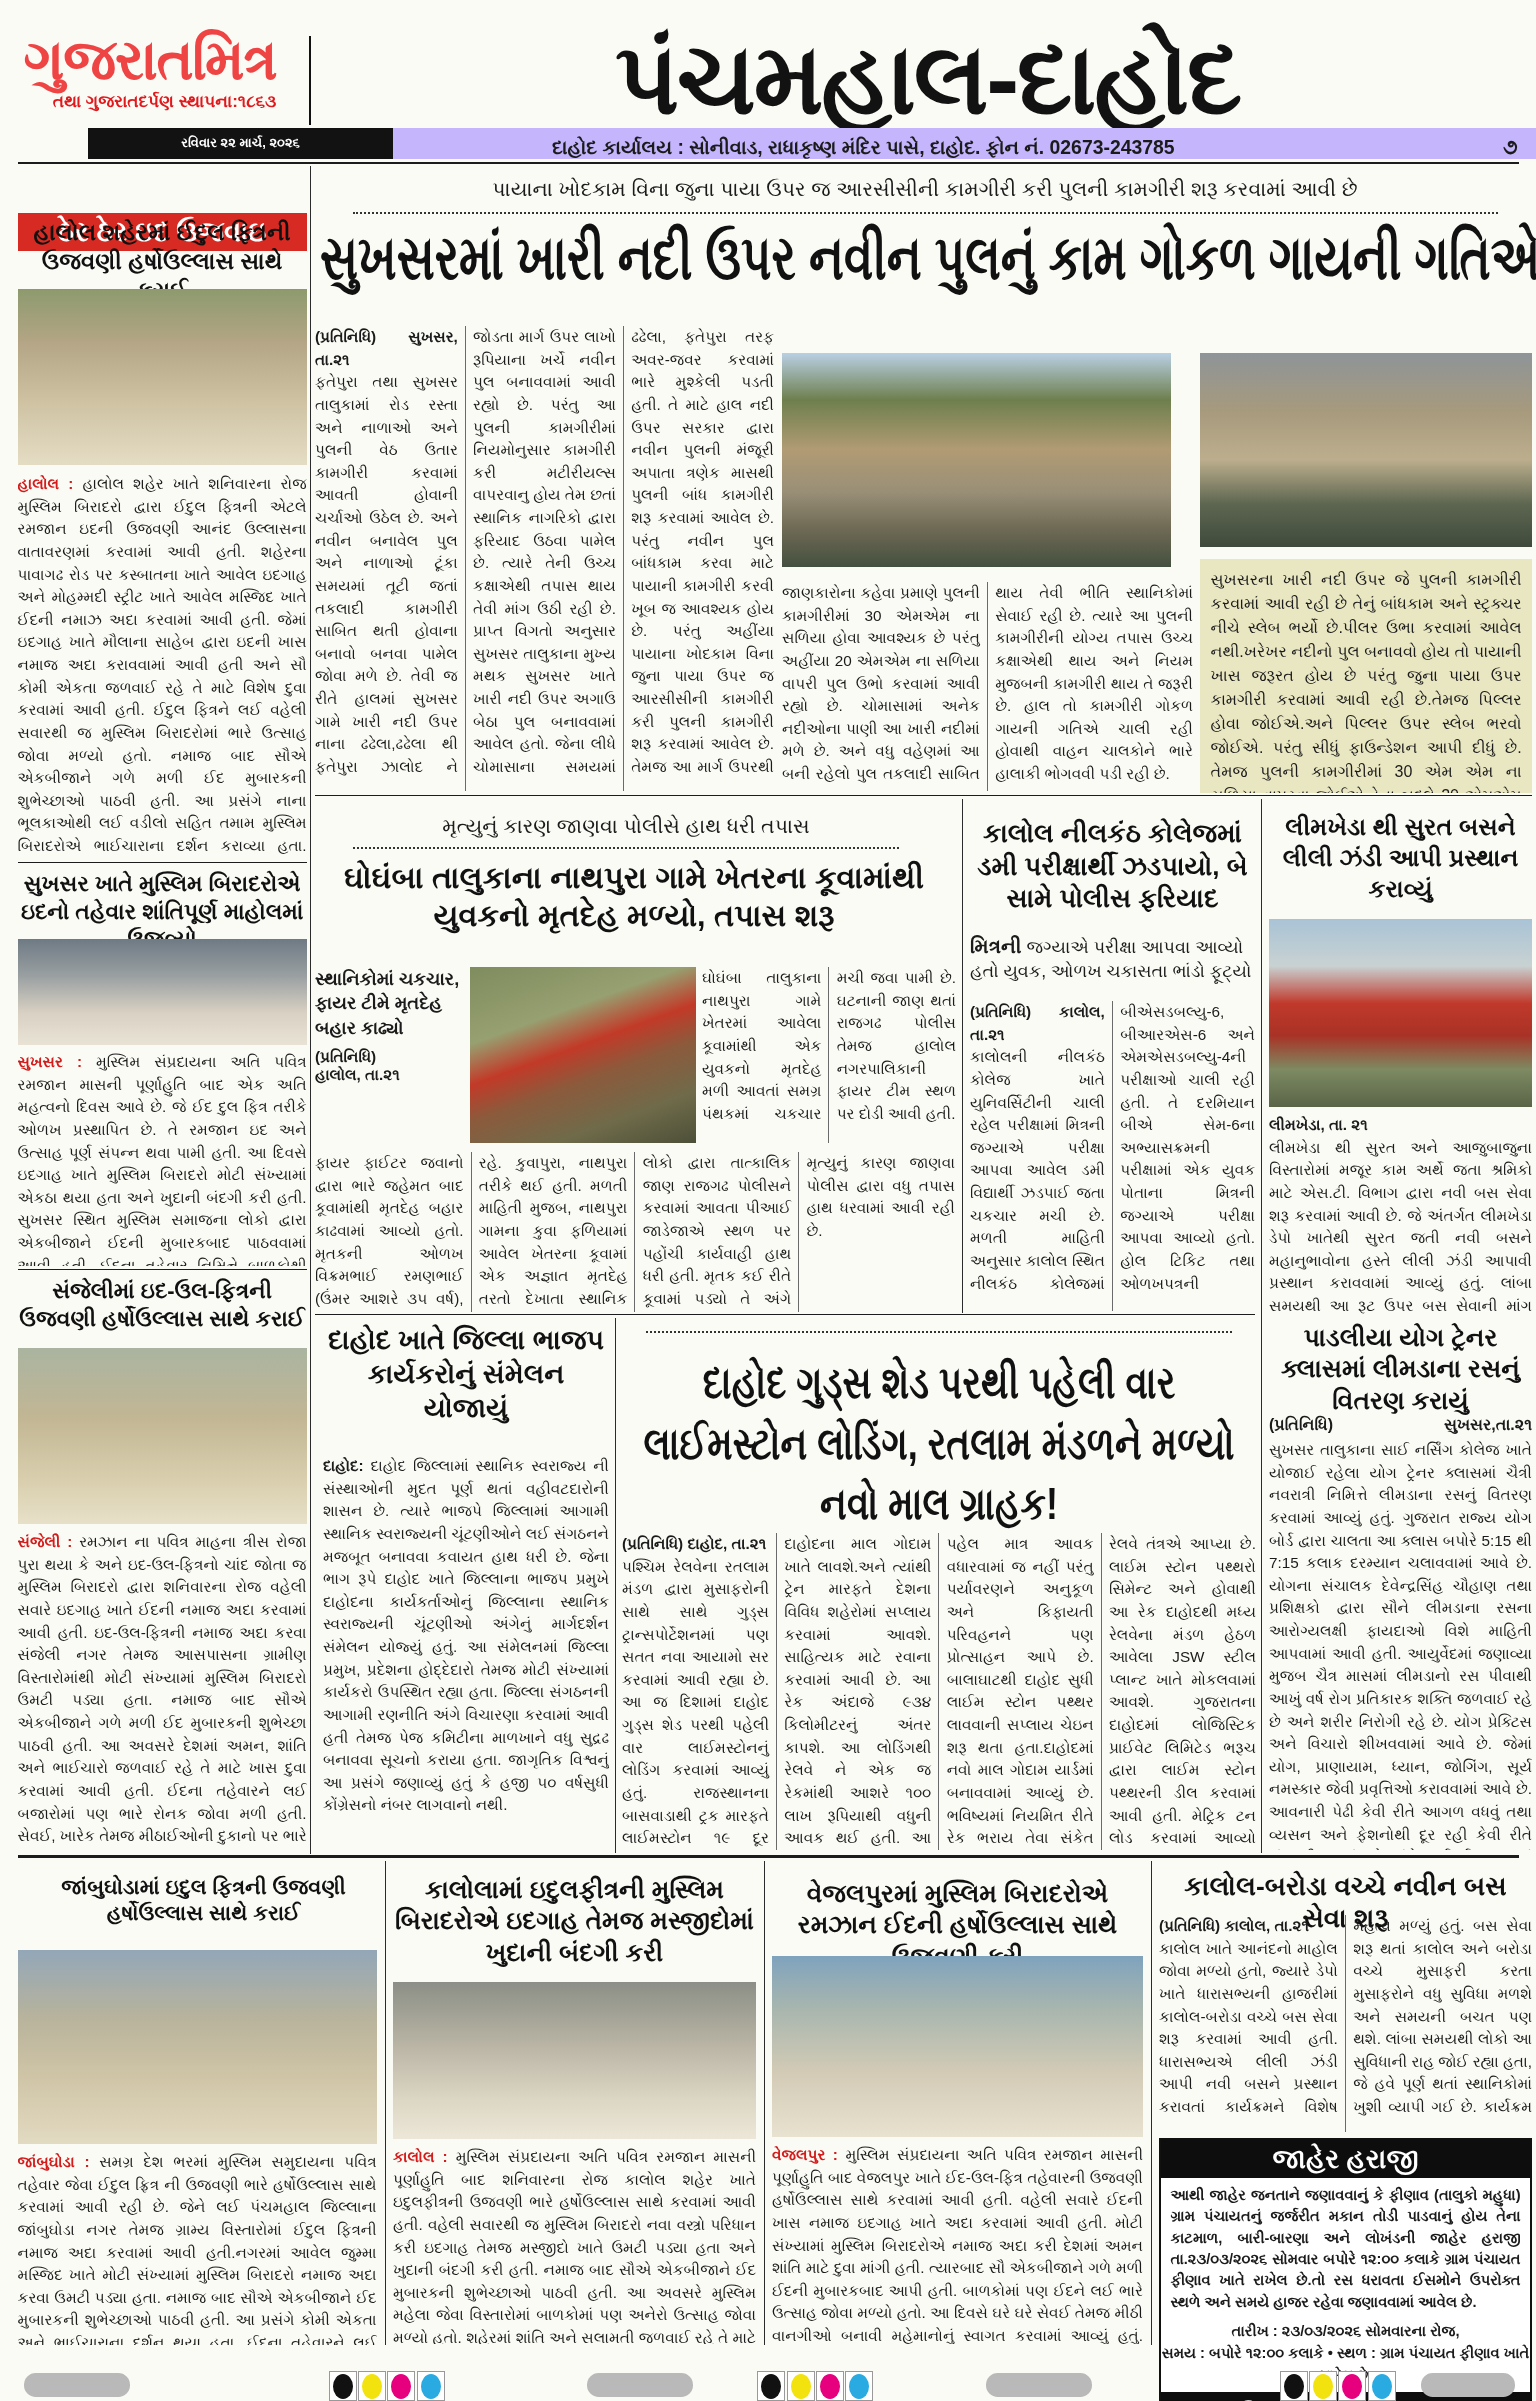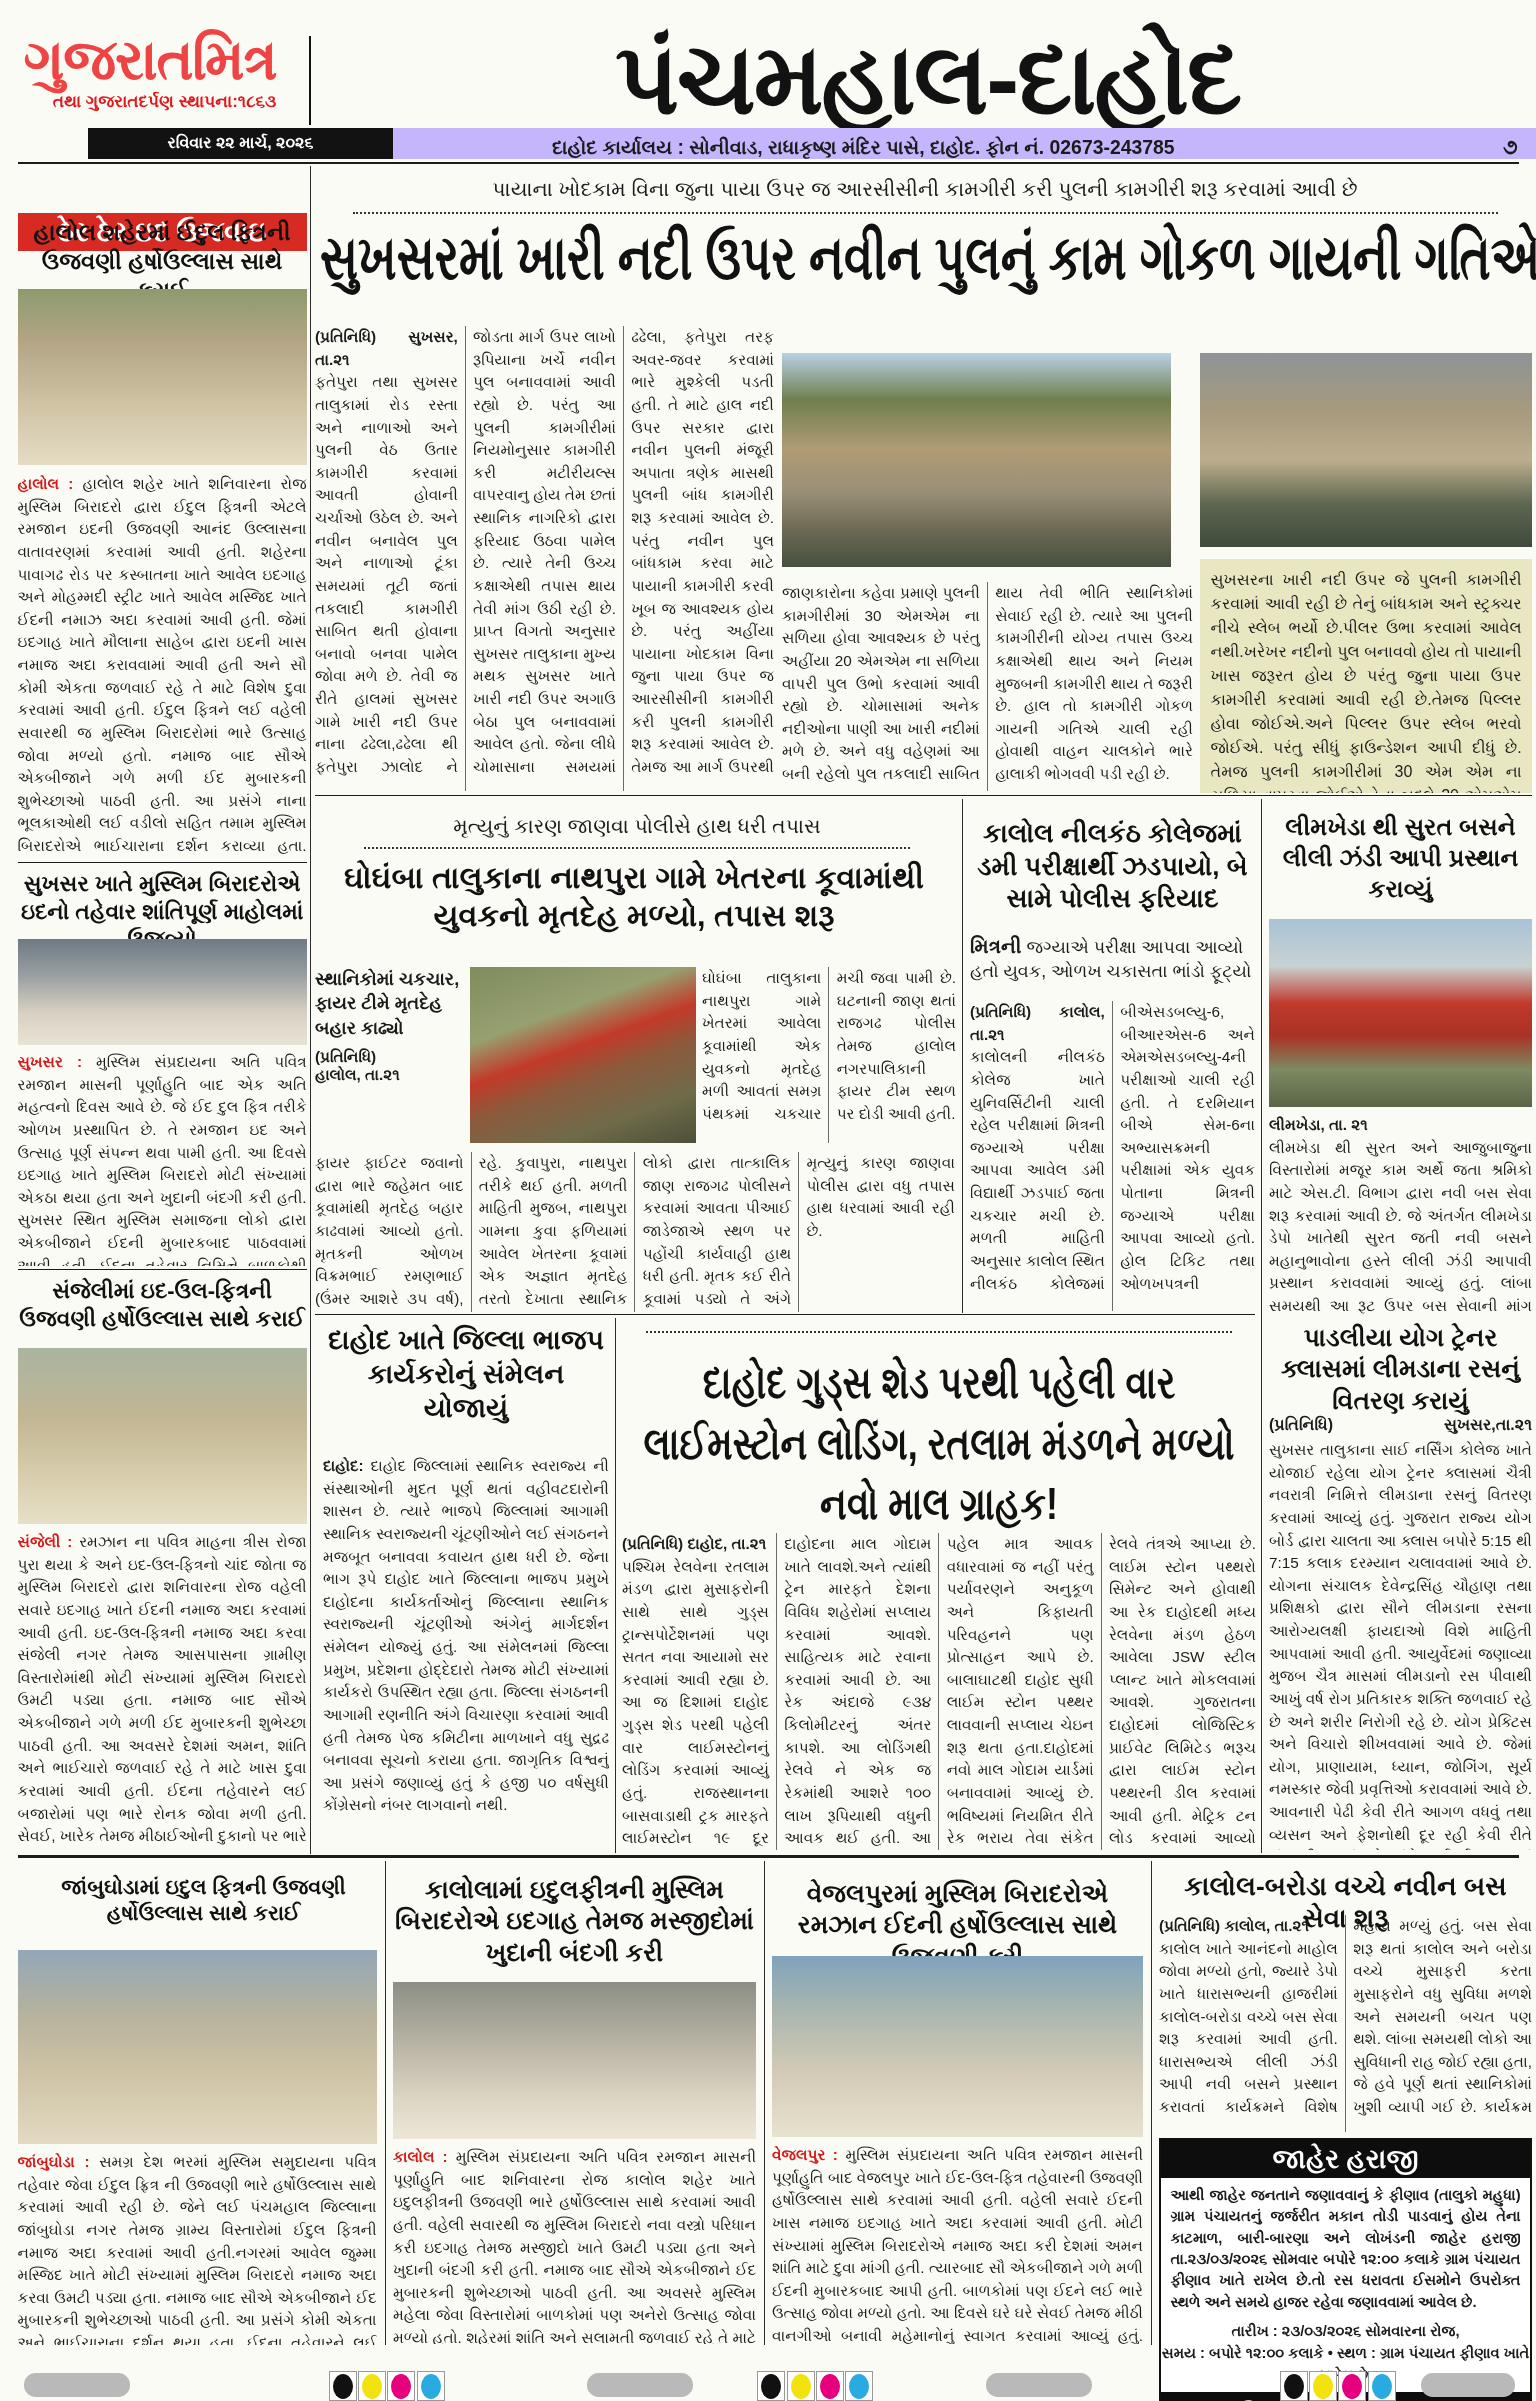--- a/index.html
+++ b/index.html
@@ -37,21 +37,21 @@
 <body>
 
 <div class="abs" style="left:23.5px;top:32px;width:282px;height:97px;">
   <div style="color:#ef4444;font-weight:bold;font-size:56px;line-height:1.0;letter-spacing:-1.2px;">ગુજરાતમિત્ર</div>
   <div style="color:#e0191d;font-weight:bold;font-size:17px;margin-top:3.5px;text-align:center;">તથા ગુજરાતદર્પણ સ્થાપના:૧૮૬૩</div>
 </div>
 <div class="abs" style="left:309px;top:36px;width:2.3px;height:89px;background:#111;"></div>
 <div class="abs" style="left:329px;top:22px;width:1197px;height:106px;font-size:99px;font-weight:800;text-align:center;color:#121212;letter-spacing:-2.3px;">પંચમહાલ-દાહોદ</div>
 
 <div class="abs" style="left:88px;top:128px;width:305px;height:30.5px;background:#121212;color:#fff;display:flex;align-items:center;justify-content:center;">
-  <span style="font-weight:bold;font-size:16px;">રવિવાર ૨૨ માર્ચ, ૨૦૨૬</span>
+  <span style="font-weight:bold;font-size:13px;">રવિવાર ૨૨ માર્ચ, ૨૦૨૬</span>
 </div>
 <div class="abs" style="left:393px;top:128px;width:1112px;height:30.5px;background:#c4b5fd;display:flex;align-items:flex-end;padding-left:36px;">
   <span style="font-weight:bold;font-size:19.4px;margin-left:123px;">દાહોદ કાર્યાલય : સોનીવાડ, રાધાકૃષ્ણ મંદિર પાસે, દાહોદ. ફોન નં. 02673-243785</span>
   <span style="font-weight:bold;font-size:21px;margin-left:auto;margin-right:23.5px;">૭</span>
 </div>
 <div class="hline" style="left:17.6px;top:162px;width:1501px;"></div>
 
 <div class="abs" style="left:17.6px;top:171px;width:289px;height:38px;background:#d62a22;display:flex;align-items:center;justify-content:center;margin-top:42px;">
   <span style="color:#fff;font-weight:bold;font-size:28px;">ઠેર ઠેર ઇદ ઉજવાઇ</span>
 </div>
@@ -104,21 +104,21 @@
   <span>જાણકારોના કહેવા પ્રમાણે પુલની કામગીરીમાં 30 એમએમ ના સળિયા હોવા આવશ્યક છે પરંતુ અહીંયા 20 એમએમ ના સળિયા વાપરી પુલ ઉભો કરવામાં આવી રહ્યો છે. ચોમાસામાં અનેક નદીઓના પાણી આ ખારી નદીમાં મળે છે. અને વધુ વહેણમાં આ બની રહેલો પુલ તકલાદી સાબિત થાય તેવી ભીતિ સ્થાનિકોમાં સેવાઈ રહી છે. ત્યારે આ પુલની કામગીરીની યોગ્ય તપાસ ઉચ્ચ કક્ષાએથી થાય અને નિયમ મુજબની કામગીરી થાય તે જરૂરી છે. હાલ તો કામગીરી ગોકળ ગાયની ગતિએ ચાલી રહી હોવાથી વાહન ચાલકોને ભારે હાલાકી ભોગવવી પડી રહી છે.</span>
 </div>
 
 <div class="abs caption-box" style="left:1200px;top:559px;width:311px;height:215px;">
   <span>સુખસરના ખારી નદી ઉપર જે પુલની કામગીરી કરવામાં આવી રહી છે તેનું બાંધકામ અને સ્ટ્રક્ચર નીચે સ્લેબ ભર્યો છે.પીલર ઉભા કરવામાં આવેલ નથી.ખરેખર નદીનો પુલ બનાવવો હોય તો પાયાની ખાસ જરૂરત હોય છે પરંતુ જુના પાયા ઉપર કામગીરી કરવામાં આવી રહી છે.તેમજ પિલ્લર હોવા જોઈએ.અને પિલ્લર ઉપર સ્લેબ ભરવો જોઈએ. પરંતુ સીધું ફાઉન્ડેશન આપી દીધું છે. તેમજ પુલની કામગીરીમાં 30 એમ એમ ના સળિયા વાપરવા જોઈએ.તેના બદલે 20 એમએમ ના સળિયા વાપર્યા છે.અને ફાઉન્ડેશન આપી દિવાલ ઊભી કરી દીધી છે તે ખોટું છે.આ કામગીરી ભવિષ્યમાં તકલાદી સાબિત થશે ત્યારે તેની ઉચ્ચ સ્તરેથી તપાસ થવી જોઈએ.</span>
   
 </div>
 
 <div class="hline" style="left:315px;top:795px;width:1217px;height:1.2px;"></div>
 
-<div class="abs" style="left:329px;top:814px;width:616px;">
+<div class="abs" style="left:318px;top:814px;width:616px;">
   <div class="kicker">મૃત્યુનું કારણ જાણવા પોલીસે હાથ ધરી તપાસ</div>
   <div class="kicker-rule" style="margin:3.5px 35px 0 35px;"></div>
 </div>
 <div class="abs headline" style="left:317px;top:858px;width:634px;height:94px;font-size:30.5px;line-height:1.25;">ઘોઘંબા તાલુકાના નાથપુરા ગામે ખેતરના કૂવામાંથી યુવકનો મૃતદેહ મળ્યો, તપાસ શરૂ</div>
 
 <div class="abs" style="left:315px;top:967px;width:148px;height:176px;">
   <div class="subhead">સ્થાનિકોમાં ચકચાર, ફાયર ટીમે મૃતદેહ બહાર કાઢ્યો</div>
   <div style="margin-top:8.2px;">
     <span class="byline" style="font-size:15.3px;">(પ્રતિનિધિ)</span><br>
     <span class="byline" style="font-size:15.3px;">હાલોલ, તા.૨૧</span>

